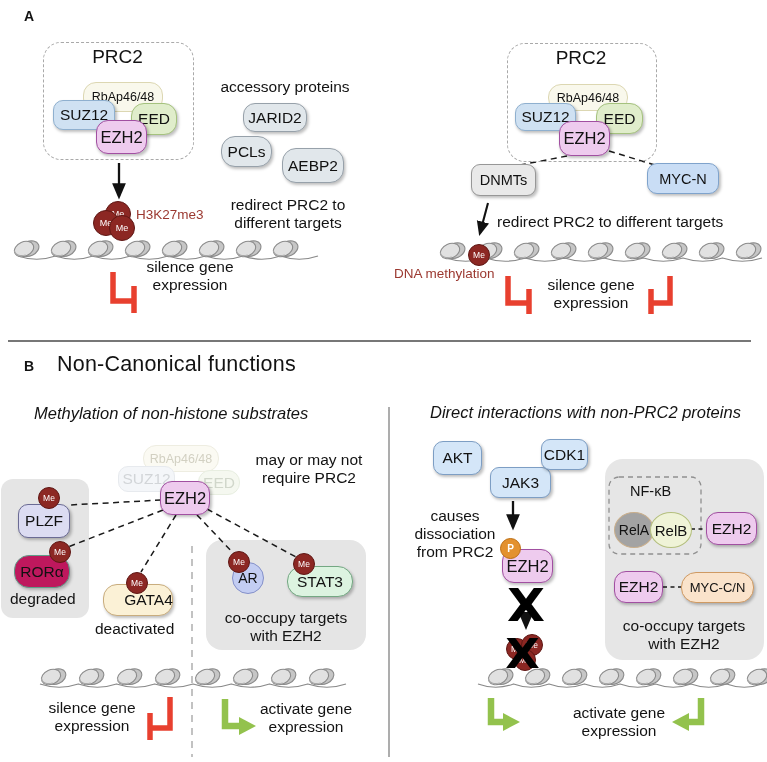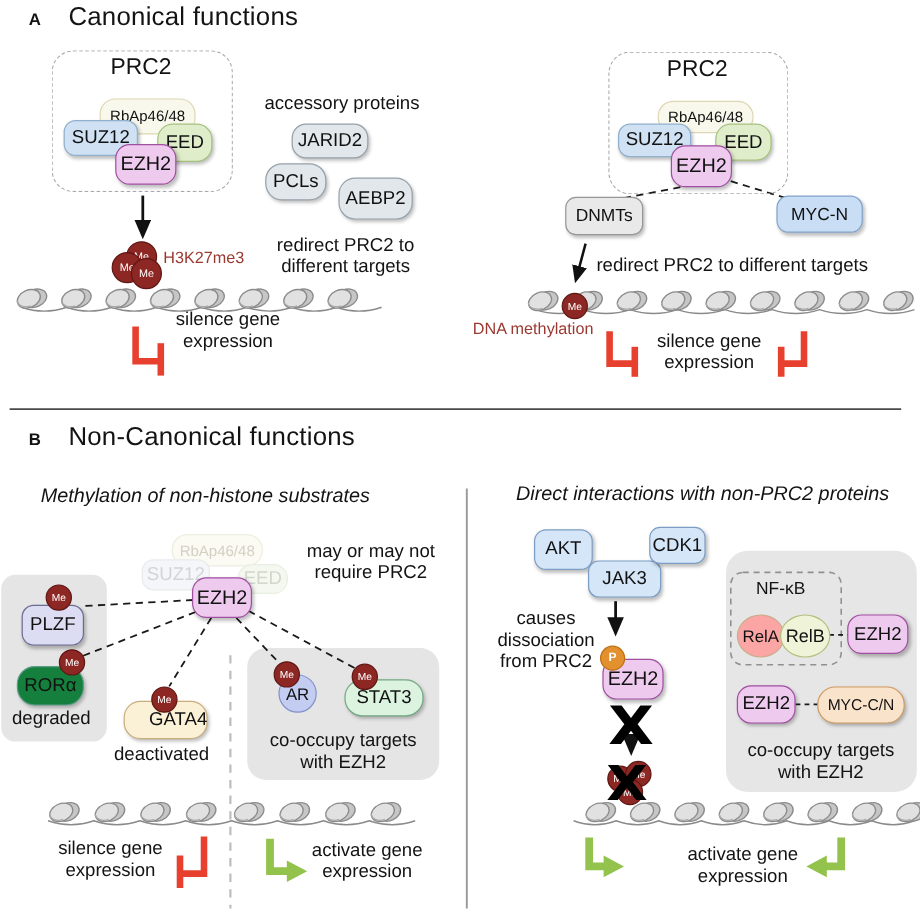--- a/index.html
+++ b/index.html
@@ -18,25 +18,25 @@
   .sh{box-shadow:1.5px 2px 3px rgba(0,0,0,.25);}
   .c-cream{background:#f9f8ec;border:1.3px solid #dcd7b2;}
   .c-blue{background:#cfe1f2;border:1.4px solid #8fb0cf;}
   .c-green{background:#e0edcb;border:1.4px solid #a5c27e;}
   .c-pink{background:#eecbee;border:1.8px solid #a14fa1;}
   .c-acc{background:#e1e7eb;border:1.4px solid #97a1aa;}
   .c-plain{background:#e9e9e9;border:1.4px solid #979797;}
   .c-sky{background:#c9ddf5;border:1.4px solid #7fa3cc;}
   .c-kin{background:#d4e6f8;border:1.6px solid #7d9ec4;}
   .c-lav{background:#dcdcf2;border:1.8px solid #6b6b94;}
-  .c-teal{background:#15803d;border:1.6px solid #5f9c88;}
+  .c-teal{background:#be185d;border:1.6px solid #5f9c88;}
   .c-sand{background:#fbf1d6;border:1.6px solid #c9ad7e;padding-left:21px;}
   .c-peri{background:#c3cdf2;border:1.6px solid #8490c9;}
   .c-mint{background:#dcf3e0;border:1.6px solid #74a883;}
-  .c-rela{background:#fca5a5;border:1.6px solid #c9ae8b;}
+  .c-rela{background:#a3a3a3;border:1.6px solid #c9ae8b;}
   .c-relb{background:#eff3d7;border:1.6px solid #b4bf7e;}
   .c-myc{background:#fae3cb;border:1.6px solid #cf9a63;}
   .ghost1{background:#fbfaf3;border:1.3px solid #eeede1;color:#d2d0c2;}
   .ghost2{background:#f4f6f9;border:1.3px solid #e7eaee;color:#d2d5d8;}
   .ghost3{background:#f5f8f0;border:1.3px solid #e8eee1;color:#d1d7cb;}
   .me-badge{position:absolute;z-index:5;width:20px;height:20px;border-radius:50%;
         background:#8c2723;border:1px solid #5f1714;color:#fff;font-size:8.5px;
         display:flex;align-items:center;justify-content:center;}
   .p-badge{position:absolute;z-index:5;width:19px;height:19px;border-radius:50%;
         background:#e3912f;border:1.4px solid #bd6e12;color:#fff;font-size:10px;font-weight:bold;
@@ -149,21 +149,20 @@
     <path d="M225 699 V726 H240" stroke="#93c24d" stroke-width="6.5" fill="none"></path>
     <polygon points="239,717 256,726 239,735" fill="#93c24d"></polygon>
     <path d="M491 698 V722 H504" stroke="#93c24d" stroke-width="6.5" fill="none"></path>
     <polygon points="503,713 520,722 503,731" fill="#93c24d"></polygon>
     <path d="M701 698 V722 H688" stroke="#93c24d" stroke-width="6.5" fill="none"></path>
     <polygon points="689,713 672,722 689,731" fill="#93c24d"></polygon>
   </g>
 </svg>
 
 <div class="txt sec-label" style="left:24px;top:8px;">A</div>
-<div class="txt sec-title" style="left:57px;top:2px;">Canonical functions</div>
 
 <div class="dashed-box" style="left:43px;top:42px;width:149px;height:116px;"></div>
 <div class="txt ctr" style="left:43px;top:46px;width:149px;font-size:19px;">PRC2</div>
 <div class="pill c-cream" style="left:83px;top:82px;width:80px;height:30px;font-size:12.5px;border-radius:13px;">RbAp46/48</div>
 <div class="pill c-blue sh" style="left:53px;top:100px;width:62px;height:30px;border-radius:10px;">SUZ12</div>
 <div class="pill c-green sh" style="left:131px;top:103px;width:46px;height:32px;border-radius:13px;">EED</div>
 <div class="pill c-pink sh" style="left:96px;top:120px;width:51px;height:34px;font-size:16.5px;">EZH2</div>
 
 <div class="me-badge me-big" style="left:105px;top:201px;">Me</div>
 <div class="me-badge me-big" style="left:93px;top:210px;">Me</div>
@@ -214,21 +213,21 @@
 <div class="pill c-peri" style="left:232px;top:562px;width:32px;height:32px;border-radius:50%;font-size:14px;">AR</div>
 <div class="me-badge" style="left:228px;top:551px;">Me</div>
 <div class="pill c-mint sh" style="left:287px;top:566px;width:66px;height:31px;border-radius:15px;">STAT3</div>
 <div class="me-badge" style="left:293px;top:553px;">Me</div>
 <div class="txt ctr" style="left:222px;top:609px;width:128px;">co-occupy targets with EZH2</div>
 
 <div class="txt ctr" style="left:40px;top:699px;width:104px;">silence gene expression</div>
 <div class="txt ctr" style="left:252px;top:700px;width:108px;">activate gene expression</div>
 
 <div class="txt sub" style="left:430px;top:403px;">Direct interactions with non-PRC2 proteins</div>
-<div class="pill c-kin sh" style="left:433px;top:441px;width:49px;height:34px;border-radius:10px;margin-left:12px;">AKT</div>
+<div class="pill c-kin sh" style="left:433px;top:441px;width:49px;height:34px;border-radius:10px;">AKT</div>
 <div class="pill c-kin sh" style="left:490px;top:467px;width:61px;height:31px;border-radius:9px;">JAK3</div>
 <div class="pill c-kin sh" style="left:541px;top:439px;width:47px;height:31px;border-radius:9px;">CDK1</div>
 <div class="txt ctr" style="left:410px;top:507px;width:90px;">causes dissociation from PRC2</div>
 
 <div class="pill c-pink sh" style="left:502px;top:549px;width:51px;height:34px;font-size:16.5px;">EZH2</div>
 <div class="p-badge" style="left:500px;top:538px;">P</div>
 
 <div class="bigx" style="left:509px;top:584px;font-size:44px;">X</div>
 <div class="me-badge" style="left:506px;top:638px;">Me</div>
 <div class="me-badge" style="left:521px;top:634px;">Me</div>

